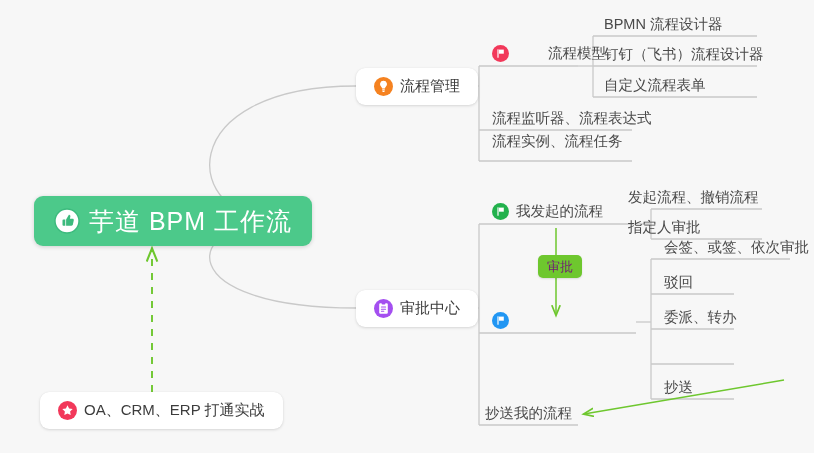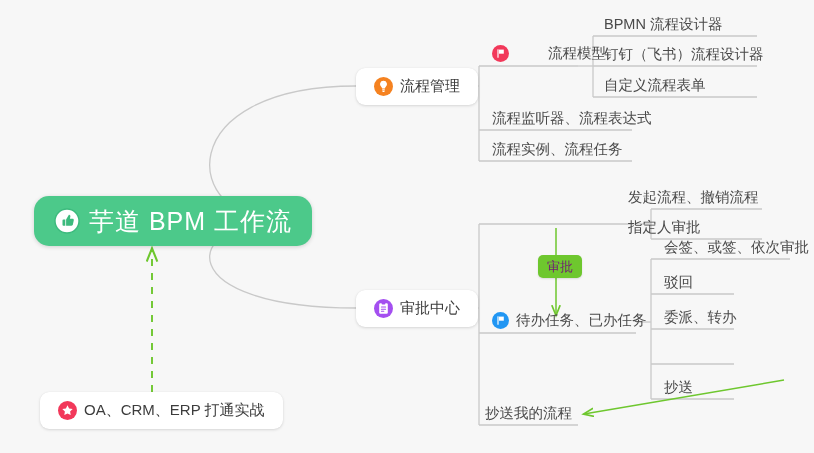--- a/index.html
+++ b/index.html
@@ -36,21 +36,21 @@
     white-space: nowrap;
   }
   .card {
     background: #ffffff;
     border-radius: 9px;
     box-shadow: 0 1px 3px rgba(0,0,0,0.13), 0 0 1px rgba(0,0,0,0.08);
     padding: 0 18px;
   }
   .root {
     background: #4cc98a;
-    border-radius: 15px;
+    border-radius: 9px;
     box-shadow: 0 1px 4px rgba(0,0,0,0.16);
     padding: 0 20px;
     color: #ffffff;
     font-size: 25px;
     letter-spacing: 1px;
   }
   .plain {
     background: transparent;
     padding: 0;
   }
@@ -181,21 +181,21 @@
         <path d="M7 4.6h4.8v4.1H7z" fill="#ffffff"></path>
       </svg>
     </span>
     <span class="lbl">流程模型</span>
   </div>
 
   <div class="node plain" style="left:492px; top:107px; height:22px;">
     <span class="lbl">流程监听器、流程表达式</span>
   </div>
 
-  <div class="node plain" style="left:492px; top:138px; height:22px;">
+  <div class="node plain" style="left:492px; top:130px; height:22px;">
     <span class="lbl">流程实例、流程任务</span>
   </div>
 
   <div class="node plain" style="left:604px; top:13px; height:22px;">
     <span class="lbl">BPMN 流程设计器</span>
   </div>
 
   <div class="node plain" style="left:604px; top:43px; height:22px;">
     <span class="lbl">钉钉（飞书）流程设计器</span>
   </div>
@@ -211,30 +211,39 @@
         <rect x="5.2" y="4.3" width="8.6" height="10.4" rx="1.3" fill="#ffffff"></rect>
         <rect x="7.6" y="3.3" width="3.8" height="2.1" rx="0.9" fill="#a44ff0"></rect>
         <rect x="6.9" y="7.6" width="5.2" height="1" rx="0.5" fill="#a44ff0"></rect>
         <rect x="6.9" y="9.7" width="5.2" height="1" rx="0.5" fill="#a44ff0"></rect>
         <rect x="6.9" y="11.8" width="3.4" height="1" rx="0.5" fill="#a44ff0"></rect>
       </svg>
     </span>
     <span class="lbl-mid">审批中心</span>
   </div>
 
+  <div class="node plain" style="left:492px; top:200px; height:22px;">
+    <span class="icon ic-gap-sm">
+      <svg width="17" height="17" viewBox="0 0 17 17">
+        <circle cx="8.5" cy="8.5" r="8.5" fill="#22b14c"></circle>
+        <rect x="5.4" y="4.2" width="1.2" height="8.6" rx="0.5" fill="#ffffff"></rect>
+        <path d="M7 4.6h4.8v4.1H7z" fill="#ffffff"></path>
+      </svg>
+    </span>
+    <span class="lbl">我发起的流程</span>
+  </div>
 
   <div class="node plain" style="left:492px; top:309px; height:22px;">
     <span class="icon ic-gap-sm">
       <svg width="17" height="17" viewBox="0 0 17 17">
         <circle cx="8.5" cy="8.5" r="8.5" fill="#2196f3"></circle>
         <rect x="5.4" y="4.2" width="1.2" height="8.6" rx="0.5" fill="#ffffff"></rect>
         <path d="M7 4.6h4.8v4.1H7z" fill="#ffffff"></path>
       </svg>
     </span>
-    <span class="lbl">待办任务、已办任务</span>
   </div>
 
   <div class="node plain" style="left:485px; top:402px; height:22px;">
     <span class="lbl">抄送我的流程</span>
   </div>
 
   <div class="node plain" style="left:628px; top:186px; height:22px;">
     <span class="lbl">发起流程、撤销流程</span>
   </div>
 

